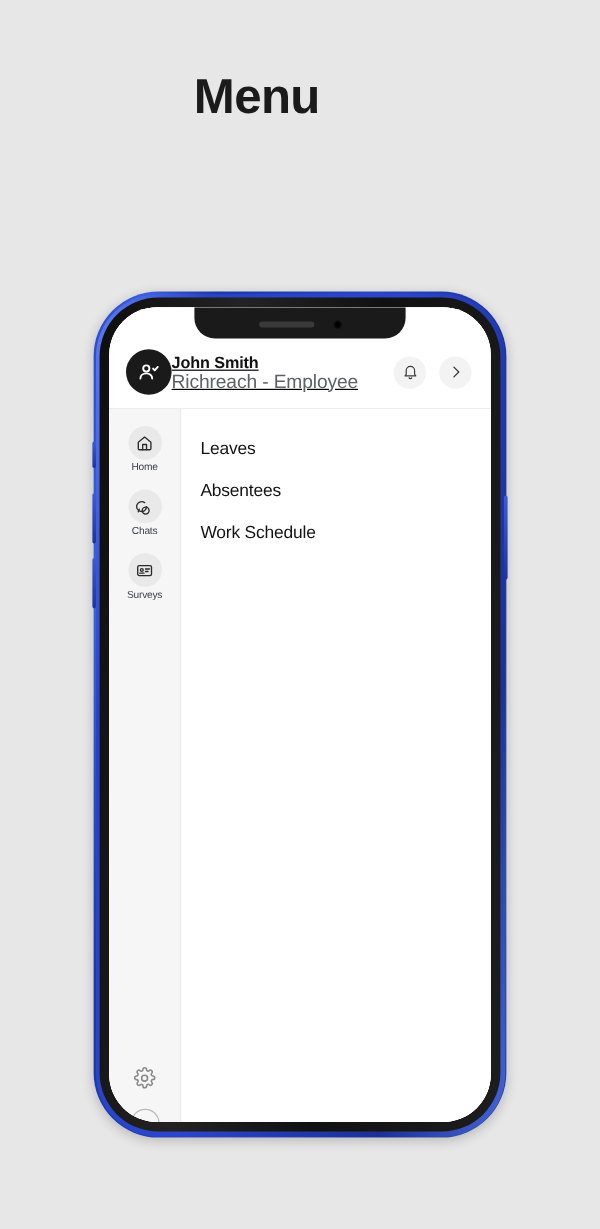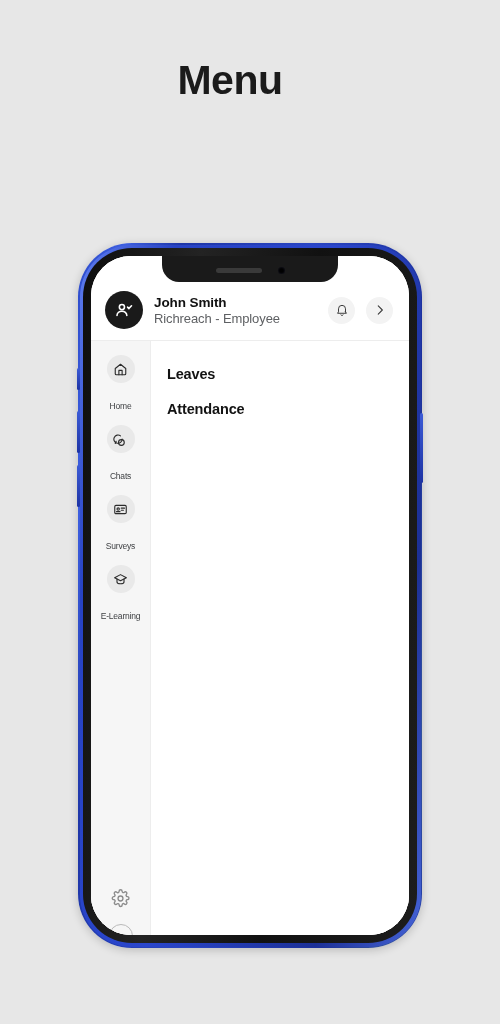--- a/index.html
+++ b/index.html
@@ -6,21 +6,21 @@
   html, body {
     width:500px; height:1024px;
     background:#e7e7e7;
     font-family:"Liberation Sans", sans-serif;
     overflow:hidden;
   }
   .page { position:relative; width:500px; height:1024px; }
 
   
   .page-title {
-    position:absolute; top:57px; left:16px; width:428px;
+    position:absolute; top:57px; left:0; width:428px;
     text-align:center;
     font-size:41px; font-weight:bold; letter-spacing:-0.5px;
     color:#1b1b1b;
   }
 
   
   .phone {
     position:absolute; left:78px; top:243px;
     width:344px; height:705px;
   }
@@ -89,27 +89,27 @@
     display:flex; align-items:center;
     padding:24px 16px 0 14px;
     background:#fff; position:relative; z-index:20;
   }
   .avatar {
     width:38px; height:38px; border-radius:50%;
     background:#1a1a1a;
     display:flex; align-items:center; justify-content:center;
     flex:0 0 38px;
   }
-  .user-block { margin-left:11px; flex:1 1 auto; min-width:0; }
+  .user-block { flex:1 1 auto; min-width:0;text-decoration:underline; }
   .user-name {
     font-size:13.5px; font-weight:bold; color:#111; letter-spacing:-0.1px;
     line-height:17px; white-space:nowrap;
   }
   .user-role {
-    font-size:13px; color:#5e6063; letter-spacing:-0.1px;
+    font-size:16px; color:#5e6063; letter-spacing:-0.1px;
     line-height:16px; white-space:nowrap;
   }
   .hbtn {
     width:27px; height:27px; border-radius:50%;
     background:#f3f3f3;
     display:flex; align-items:center; justify-content:center;
     flex:0 0 27px; margin-left:11px;
   }
 
   .hr-line { height:1px; background:#ededed; }
@@ -129,40 +129,40 @@
     display:flex; flex-direction:column; align-items:center;
     margin-bottom:14px;
   }
   .nav-icon {
     width:28px; height:28px; border-radius:50%;
     background:#e9e9e9;
     display:flex; align-items:center; justify-content:center;
   }
   .nav-item.active .nav-icon { background:#141414; }
   .nav-label {
-    margin-top:18px;
+    margin-top:1px;
     font-size:8.5px; color:#3f4144; letter-spacing:-0.2px;
     white-space:nowrap;
   }
   .sidebar-bottom {
     margin-top:auto;
     display:flex; flex-direction:column; align-items:center;
     padding-bottom:0;
   }
   .gear-wrap { margin-bottom:16px; }
   .cut-icon {
     width:24px; height:24px; border-radius:50%;
     border:1.4px solid #b9b9b9;
     margin-bottom:-13px;
   }
 
   
   .content { flex:1 1 auto; background:#fff; padding:16px 0 0 16px; }
   .menu-entry {
-    font-size:14.5px; font-weight:bold; color:#131313;
+    font-size:14.5px; font-weight:normal; color:#131313;
     letter-spacing:-0.15px;
     padding:9px 0 10px 0;
   }
 
   svg { display:block; }
 </style>
 </head>
 <body>
 
 <div class="page">
@@ -262,47 +262,37 @@
                   <svg width="15" height="15" viewBox="0 0 24 24" fill="none" stroke="#2b2b2b" stroke-width="1.8" stroke-linecap="round" stroke-linejoin="round">
                     <rect x="2.8" y="5.4" width="18.4" height="13.2" rx="2"></rect>
                     <circle cx="8.3" cy="11.2" r="1.9"></circle>
                     <path d="M13.2 9.8h5.2M13.2 13.2h3.4M5.6 15.4h5.6"></path>
                   </svg>
                 </span>
               </div>
               <div class="nav-label">Surveys</div>
             </div>
 
-            <div class="nav-item">
-              <div class="nav-icon">
-                <span>
-                  <svg width="15" height="15" viewBox="0 0 24 24" fill="none" stroke="#2b2b2b" stroke-width="1.8" stroke-linecap="round" stroke-linejoin="round">
-                    <path d="M12 4.2L2.6 9.1 12 14l9.4-4.9z"></path>
-                    <path d="M6.4 11.4v4.4c0 1.6 2.5 2.9 5.6 2.9s5.6-1.3 5.6-2.9v-4.4"></path>
-                  </svg>
-                </span>
-              </div>
-              <div class="nav-label">E-Learning</div>
-            </div>
 
             <div class="sidebar-bottom">
               <div class="gear-wrap">
                 <span>
                   <svg width="19" height="19" viewBox="0 0 24 24" fill="none" stroke="#8b8b8b" stroke-width="1.7" stroke-linecap="round" stroke-linejoin="round">
                     <circle cx="12" cy="12" r="3.1"></circle>
                     <path d="M19.2 14.4a1.6 1.6 0 0 0 .32 1.76l.06.06a1.9 1.9 0 1 1-2.7 2.7l-.06-.06a1.6 1.6 0 0 0-1.76-.32 1.6 1.6 0 0 0-.97 1.46v.17a1.9 1.9 0 1 1-3.8 0v-.09a1.6 1.6 0 0 0-1.05-1.46 1.6 1.6 0 0 0-1.76.32l-.06.06a1.9 1.9 0 1 1-2.7-2.7l.06-.06a1.6 1.6 0 0 0 .32-1.76 1.6 1.6 0 0 0-1.46-.97h-.17a1.9 1.9 0 1 1 0-3.8h.09a1.6 1.6 0 0 0 1.46-1.05 1.6 1.6 0 0 0-.32-1.76l-.06-.06a1.9 1.9 0 1 1 2.7-2.7l.06.06a1.6 1.6 0 0 0 1.76.32h.08a1.6 1.6 0 0 0 .97-1.46v-.17a1.9 1.9 0 1 1 3.8 0v.09a1.6 1.6 0 0 0 .97 1.46 1.6 1.6 0 0 0 1.76-.32l.06-.06a1.9 1.9 0 1 1 2.7 2.7l-.06.06a1.6 1.6 0 0 0-.32 1.76v.08a1.6 1.6 0 0 0 1.46.97h.17a1.9 1.9 0 1 1 0 3.8h-.09a1.6 1.6 0 0 0-1.46.97z"></path>
                   </svg>
                 </span>
               </div>
               <div class="cut-icon"></div>
             </div>
           </div>
 
           <div class="content">
             <div class="menu-entry">Leaves</div>
-            <div class="menu-entry">Attendance</div>
+            <div class="menu-entry">Absentees</div>
+            <div class="menu-entry">Work Schedule</div>
           </div>
 
         </div>
       </div>
     </div>
   </div>
 </div>
 
 </body></html>

